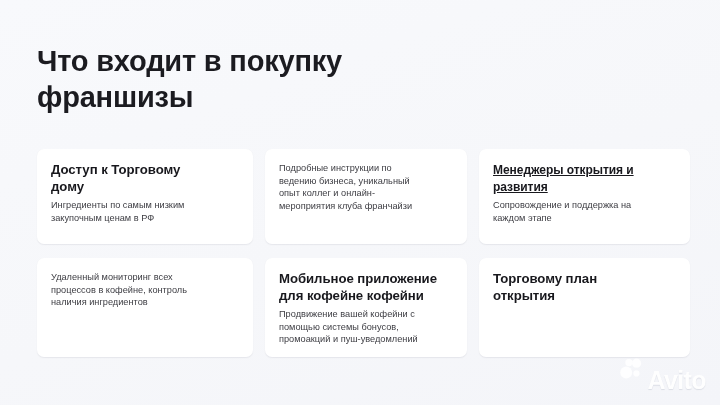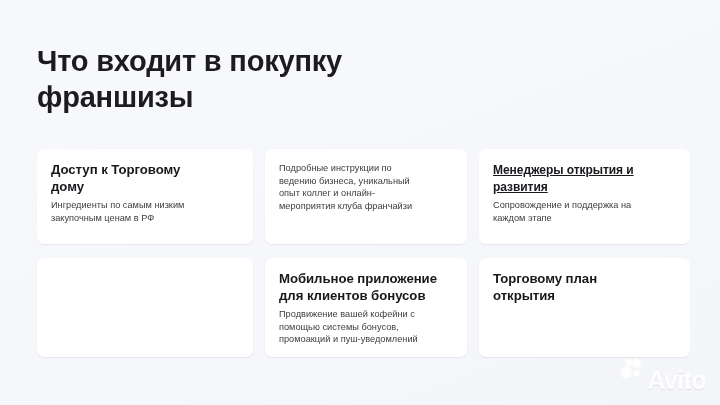--- a/index.html
+++ b/index.html
@@ -138,25 +138,28 @@
     </div>
 
     <div class="card c2">
       <div class="card-title">Менеджеры открытия и
 развития</div>
       <div class="card-body">Сопровождение и поддержка на
 каждом этапе</div>
     </div>
 
     <div class="card c3">
+      <div class="card-body">Удаленный мониторинг всех
+процессов в кофейне, контроль
+наличия ингредиентов</div>
     </div>
 
     <div class="card c4">
       <div class="card-title">Мобильное приложение
-для клиентов бонусов</div>
+для кофейне кофейни</div>
       <div class="card-body">Продвижение вашей кофейни с
 помощью системы бонусов,
 промоакций и пуш-уведомлений</div>
     </div>
 
     <div class="card c5">
       <div class="card-title">Торговому план
 открытия</div>
     </div>
 

